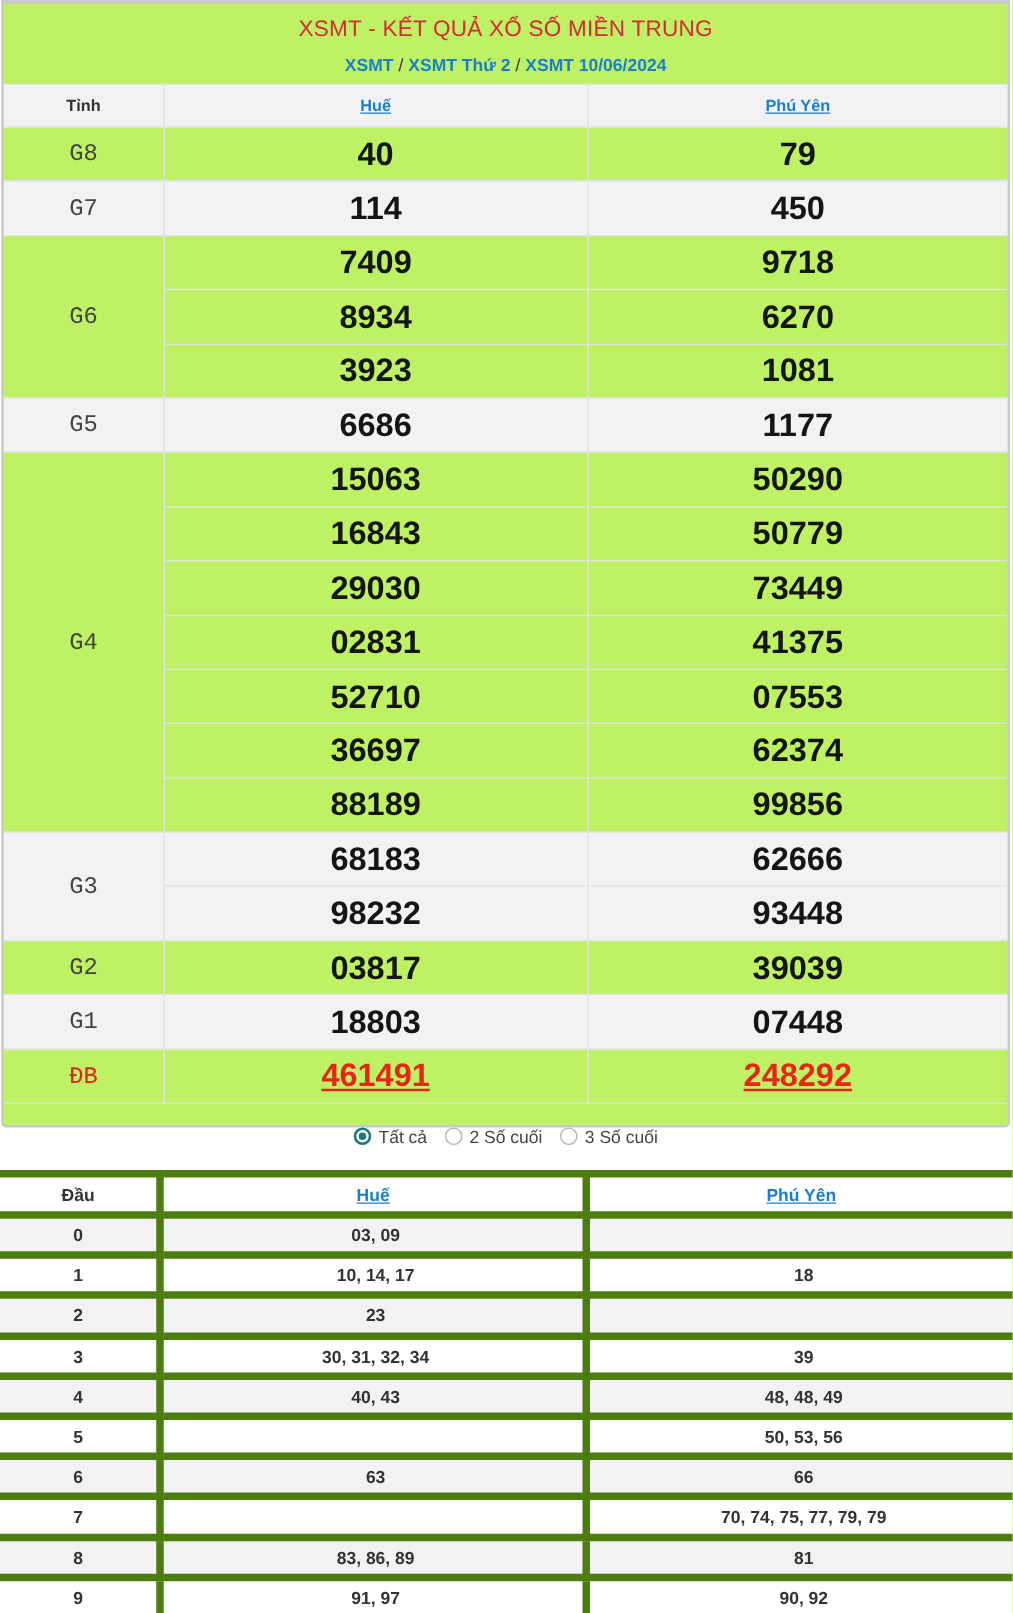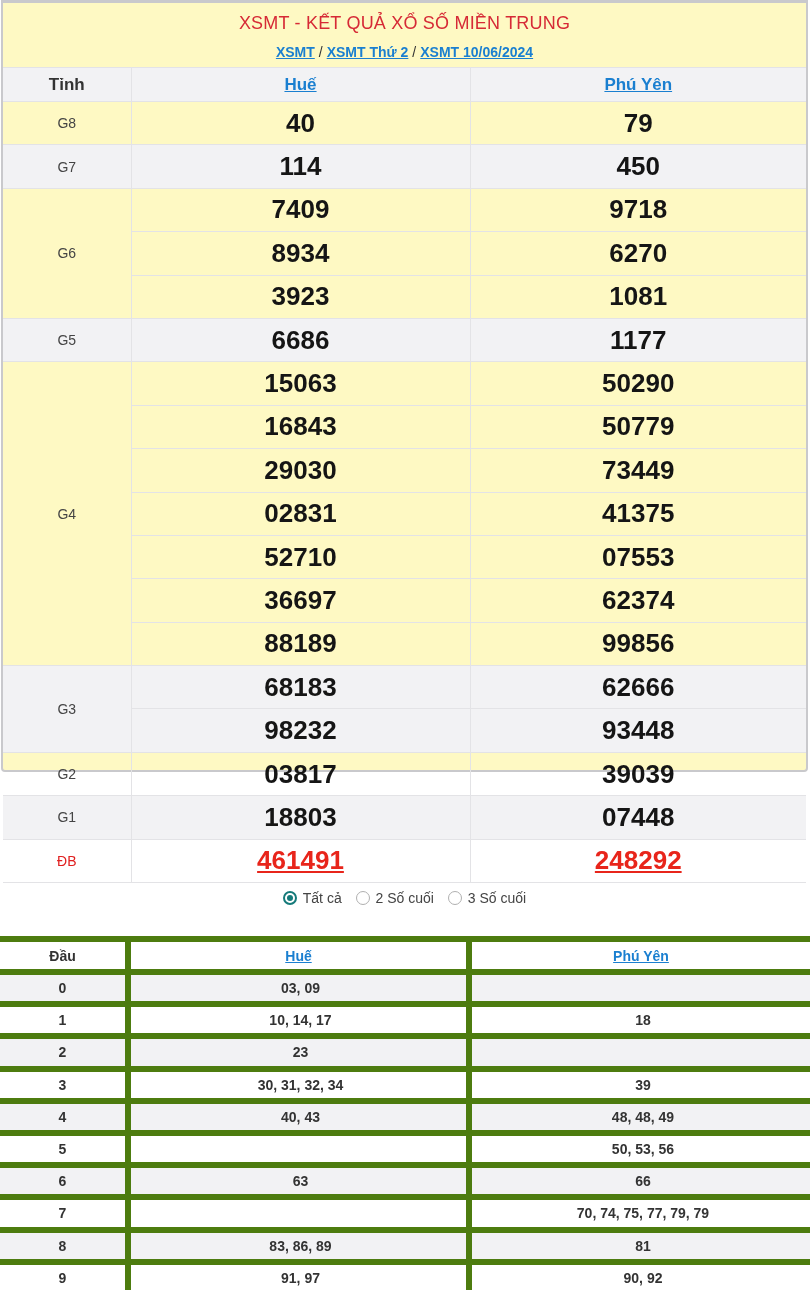--- a/index.html
+++ b/index.html
@@ -2,54 +2,54 @@
 <html><head>
 <meta charset="utf-8">
 <style>
   * { box-sizing: border-box; margin: 0; padding: 0; }
   body {
     width: 810px; height: 1290px; background: #ffffff;
     font-family: "Liberation Sans", "DejaVu Sans", sans-serif;
     color: #222; overflow: hidden;
   }
   .card {
-    position: absolute; left: 1px; top: 0; width: 807px; height: 772px;
+    position: absolute; left: 1px; top: 0; width: 807px; height: 902px;
     border: 2px solid #c9c9cc; border-top: 3px solid #c9c9cc;
-    border-radius: 0 0 4px 4px; background: #fef9c3;
+    border-radius: 0 0 4px 4px; background: #bef264;
   }
   .title {
     position: absolute; left: 0; right: 0; top: 10px; text-align: center;
     color: #d62a36; font-size: 18px; letter-spacing: 0.2px;
   }
   .breadcrumb {
     position: absolute; left: 0; right: 0; top: 41px; text-align: center;
     font-size: 14px; font-weight: bold; color: #333;
   }
-  .breadcrumb a { color: #1a7fd0; text-decoration: underline; }
+  .breadcrumb a { color: #1a7fd0; }
   .breadcrumb .sep { color: #333; margin: 0 4px; font-weight: normal; }
 
   table { border-collapse: collapse; position: absolute; table-layout: fixed; }
   .results { left: 0; top: 64px; width: 803px; }
   .results td, .results th { border: 1px solid #e3e3e6; text-align: center; }
-  .results th { height: 34px; background: #f2f2f4; font-size: 17px; font-weight: bold; color: #333; }
+  .results th { height: 34px; background: #f2f2f4; font-size: 13px; font-weight: bold; color: #333; }
   .results th a { color: #1a7fd0; text-decoration: underline; }
   .results td { height: 43.4px; }
-  .results td.prize { font-size: 14px; color: #444; }
+  .results td.prize { font-size: 19px; color: #444; font-family: Liberation Mono, monospace; }
   .results td.num { font-size: 26px; font-weight: bold; color: #151515; }
   .results tr.alt td { background: #f2f2f4; }
   .results td.db-label { color: #e02020; }
   .results td.db-num { color: #e8251b; font-size: 26px; text-decoration: underline; }
   .results td:first-child, .results th:first-child { border-left: none; }
   .results td:last-child, .results th:last-child { border-right: none; }
 
   .filter {
     position: absolute; left: 0; right: 0; top: 887px; text-align: center;
     font-size: 14px; color: #444;
   }
-  .radio-opt { display: inline-flex; align-items: center; margin: 0 5px; cursor: pointer; justify-content: center; }
+  .radio-opt { display: inline-flex; align-items: center; margin: 11px 5px; cursor: pointer; justify-content: center; }
   .radio {
     width: 14px; height: 14px; border-radius: 50%; border: 1.5px solid #b0b0b0;
     display: inline-block; margin-right: 6px; position: relative; background: #fff;
   }
   .radio.on { border: 2px solid #157a7a; }
   .radio.on::after {
     content: ""; position: absolute; left: 2px; top: 2px; width: 6px; height: 6px;
     border-radius: 50%; background: #157a7a;
   }
 

